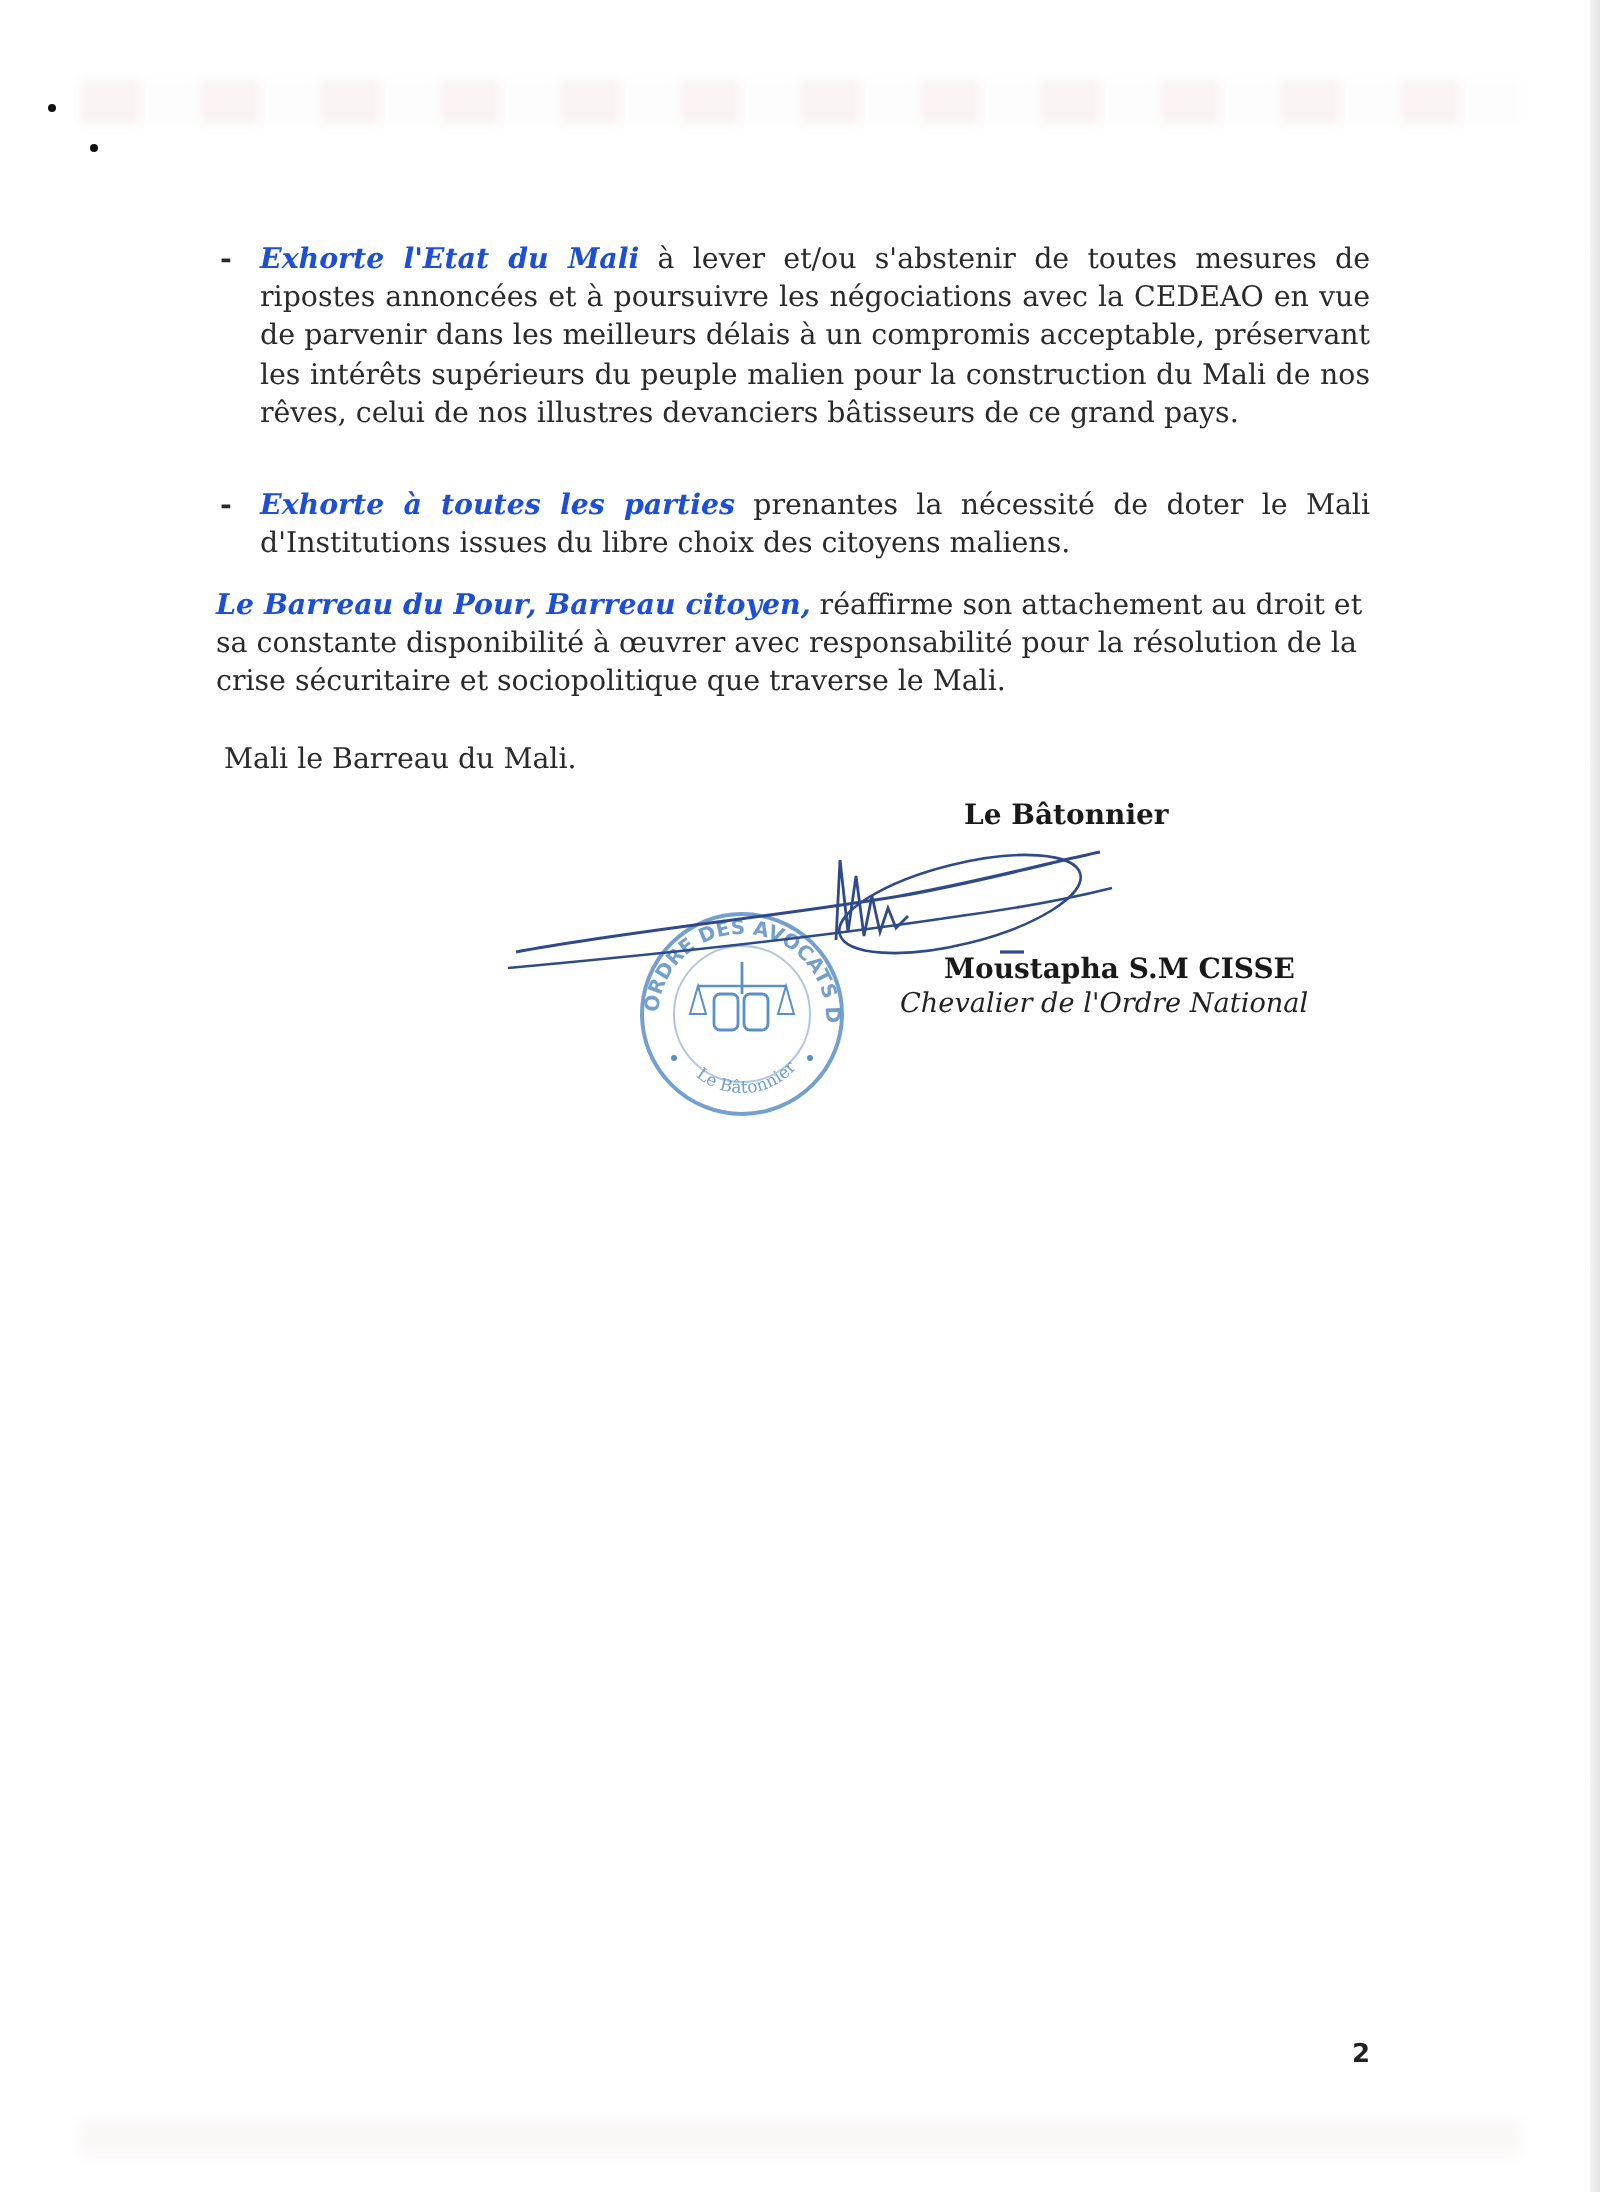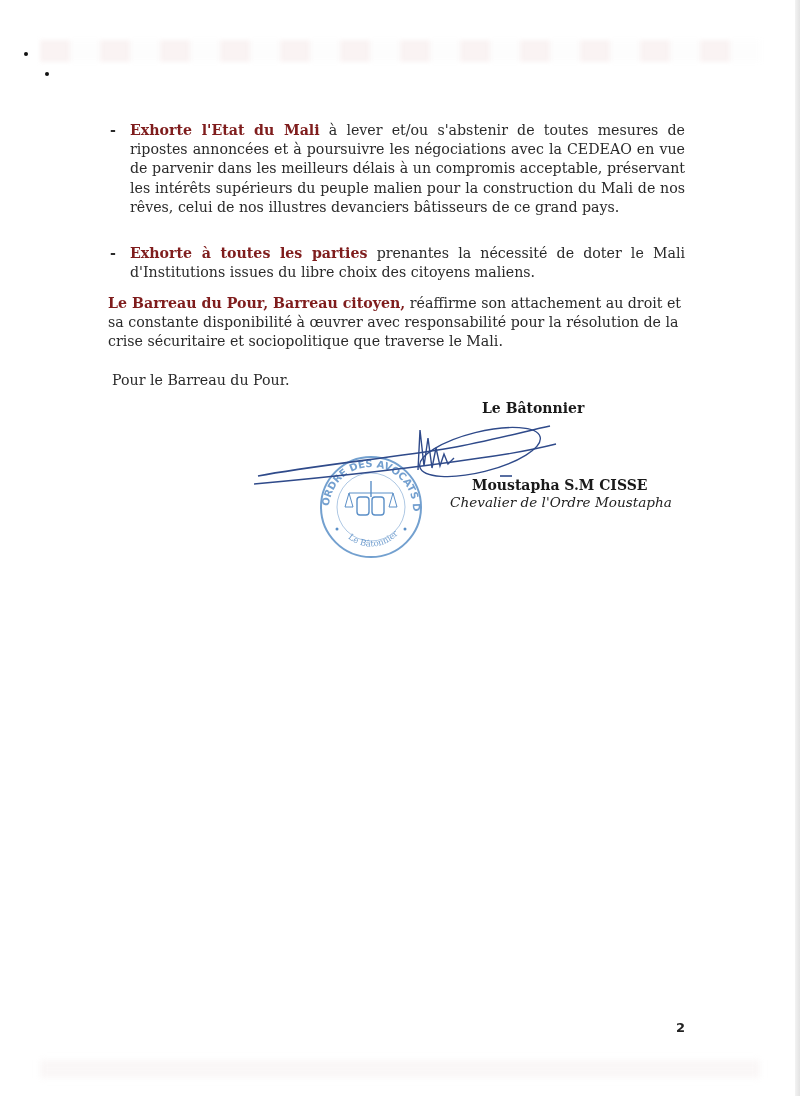--- a/index.html
+++ b/index.html
@@ -13,21 +13,21 @@
     }
     .faded-header {
       position: absolute; left: 40px; top: 40px; width: 720px; height: 22px;
       background: repeating-linear-gradient(90deg, rgba(240,220,220,0.35) 0 30px, rgba(245,245,245,0.2) 30px 60px);
       filter: blur(2px);
     }
     .stray-dot { position: absolute; width: 4px; height: 4px; background: #111; border-radius: 50%; }
     .content { position: absolute; left: 0; top: 0; width: 800px; }
     .bullet-item { position: absolute; left: 130px; width: 555px; font-size: 14.2px; line-height: 19.2px; text-align: justify; }
     .bullet-mark { position: absolute; left: -20px; top: 0; font-weight: bold; }
-    b.strong { font-weight: bold; color: #7f1d1d; }
+    b.strong { font-weight: bold; color: #1d4ed8; font-style: italic; }
     .para { position: absolute; left: 108px; width: 590px; font-size: 14.2px; line-height: 19.2px; }
     .closing { position: absolute; left: 112px; top: 372px; font-size: 14.2px; }
     .sig-title { position: absolute; left: 482px; top: 400px; font-size: 14px; font-weight: bold; color: #1a1a1a; }
     .sig-name { position: absolute; left: 472px; top: 477px; font-size: 14px; font-weight: bold; color: #1a1a1a; text-align: center; }
     .sig-role { position: absolute; left: 450px; top: 494px; font-size: 13.6px; font-style: italic; color: #222; }
     .stamp { position: absolute; left: 315px; top: 453px; width: 112px; height: 108px; }
     .signature { position: absolute; left: 250px; top: 408px; width: 320px; height: 90px; }
     .page-number { position: absolute; left: 676px; top: 1020px; font-family: "DejaVu Sans", sans-serif; font-size: 13px; font-weight: bold; color: #222; }
     .bottom-fade {
       position: absolute; left: 40px; top: 1060px; width: 720px; height: 18px;
@@ -51,21 +51,21 @@
 
   <div class="bullet-item" style="top:244px;">
     <span class="bullet-mark">-</span>
     <b class="strong">Exhorte à toutes les parties</b><span> prenantes la nécessité de doter le Mali d'Institutions issues du libre choix des citoyens maliens.</span>
   </div>
 
   <div class="para" style="top:294px;">
     <b class="strong">Le Barreau du Pour, Barreau citoyen,</b><span> réaffirme son attachement au droit et sa constante disponibilité à œuvrer avec responsabilité pour la résolution de la crise sécuritaire et sociopolitique que traverse le Mali.</span>
   </div>
 
-  <div class="closing">Pour le Barreau du Pour.</div>
+  <div class="closing">Mali le Barreau du Mali.</div>
 
   <svg class="stamp" viewBox="0 0 112 108">
     <defs>
       <path id="arcTop" d="M 14 56 A 42 42 0 0 1 98 56"></path>
       <path id="arcBot" d="M 24 74 A 36 36 0 0 0 88 74"></path>
     </defs>
     <circle cx="56" cy="54" r="50" fill="none" stroke="#5b8fc7" stroke-width="2" opacity="0.85"></circle>
     <circle cx="56" cy="54" r="34" fill="none" stroke="#5b8fc7" stroke-width="1" opacity="0.5"></circle>
     <text font-family="DejaVu Sans, sans-serif" font-size="10" font-weight="bold" fill="#5b8fc7" opacity="0.85">
       <textPath href="#arcTop" startOffset="2%">ORDRE DES AVOCATS DU MALI</textPath>
@@ -86,18 +86,18 @@
   <svg class="signature" viewBox="0 0 320 90">
     <path d="M 8 68 C 60 58, 140 50, 200 40 C 240 33, 280 22, 300 18" stroke="#2f4a8a" stroke-width="1.6" fill="none"></path>
     <path d="M 4 76 C 70 70, 150 62, 230 50 C 260 46, 290 40, 306 36" stroke="#2f4a8a" stroke-width="1.3" fill="none"></path>
     <path d="M 168 62 L 170 22 L 174 58 L 178 30 L 182 60 L 186 40 L 190 58 L 194 46 L 198 56 L 204 50" stroke="#2f4a8a" stroke-width="1.4" fill="none"></path>
     <ellipse cx="230" cy="44" rx="62" ry="20" transform="rotate(-14 230 44)" stroke="#2f4a8a" stroke-width="1.3" fill="none"></ellipse>
     <path d="M 250 68 L 262 68" stroke="#2f4a8a" stroke-width="1.6"></path>
   </svg>
 
   <div class="sig-title">Le Bâtonnier</div>
   <div class="sig-name">Moustapha S.M CISSE</div>
-  <div class="sig-role">Chevalier de l'Ordre Moustapha</div>
+  <div class="sig-role">Chevalier de l'Ordre National</div>
 
   <div class="page-number">2</div>
 </div>
 
 <div class="bottom-fade"></div>
 
 </body></html>

